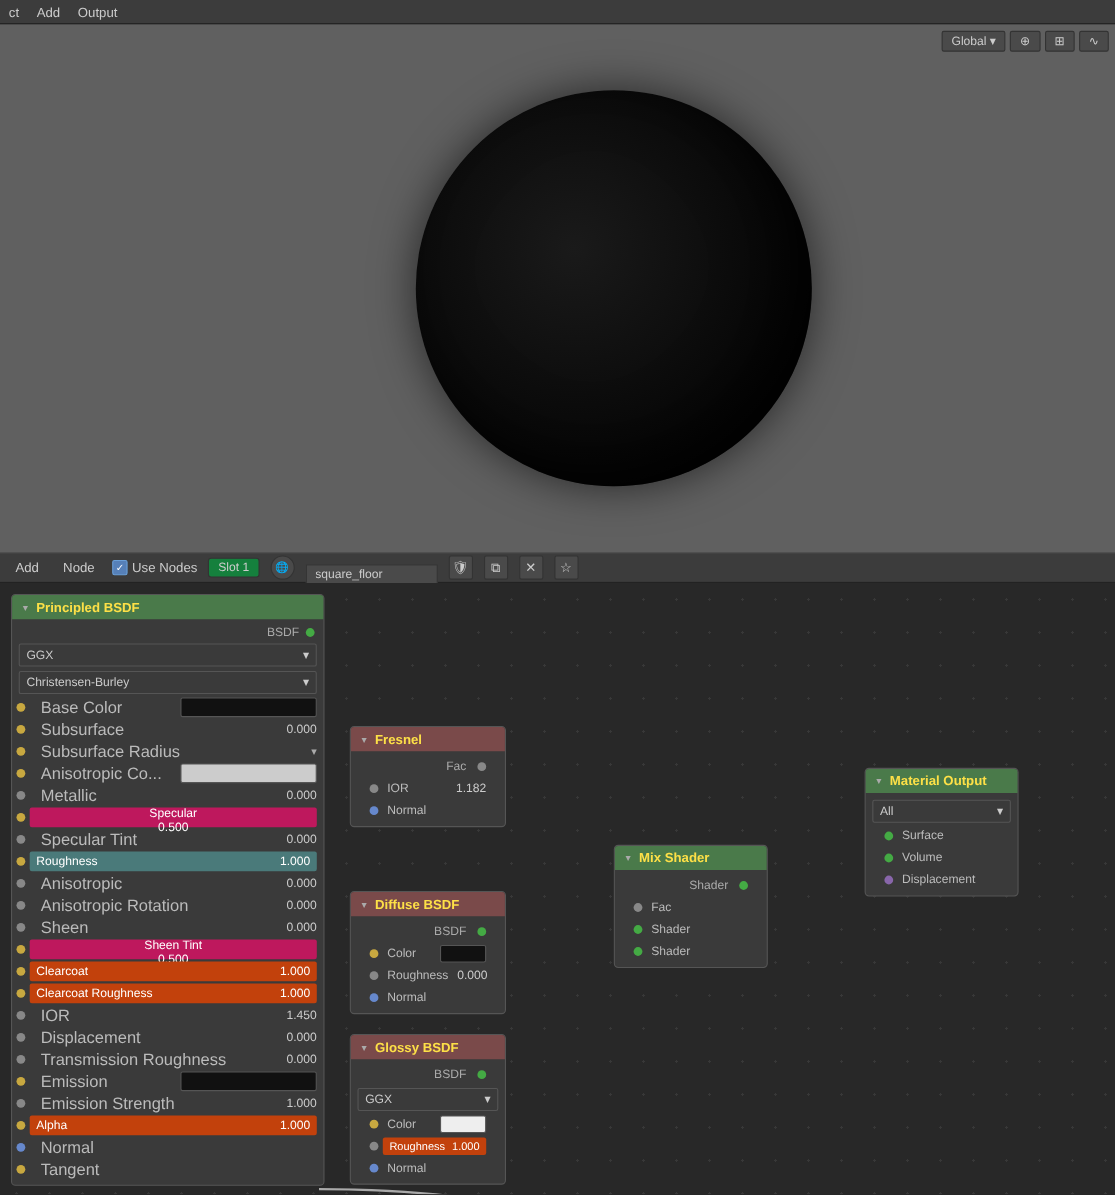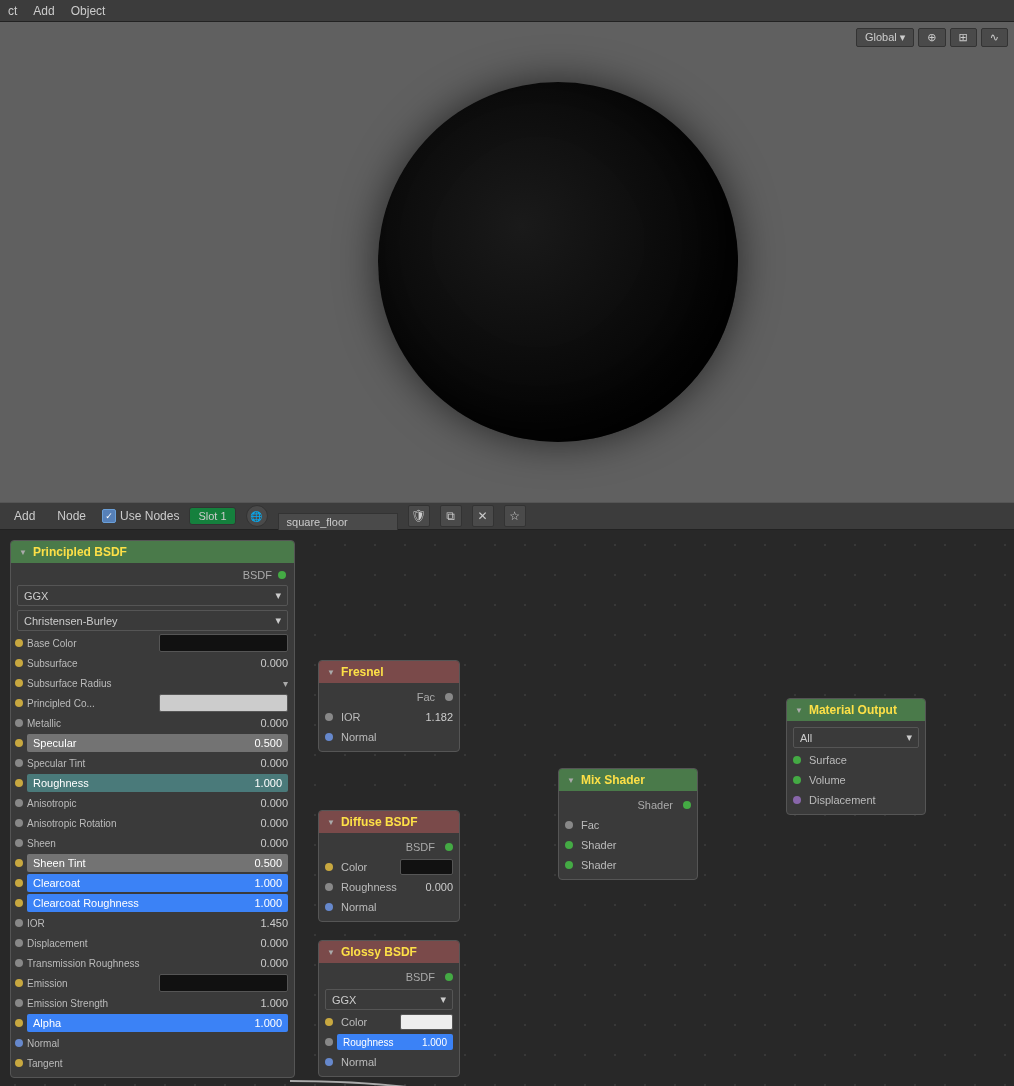--- a/index.html
+++ b/index.html
@@ -251,43 +251,44 @@
     }
     .prop-row .dot-left {
       width: 8px;
       height: 8px;
       border-radius: 50%;
       flex-shrink: 0;
     }
     .prop-name {
       flex: 1;
       color: #bbb;
-      font-size: 10px;
+      font-size: 15px;
       white-space: nowrap;
+      margin-left: 10px;
     }
     .prop-value {
       color: #ccc;
       font-size: 11px;
       min-width: 40px;
       text-align: right;
     }
     .prop-bar {
       flex: 1;
       height: 18px;
       background: #4a7a7a;
       border-radius: 2px;
       display: flex;
       align-items: center;
       padding: 0 6px;
       font-size: 11px;
       color: #fff;
       justify-content: space-between;
     }
-    .prop-bar.blue-bar { background: #737373; }
-    .prop-bar.teal-bar { background: #3b82f6; }
+    .prop-bar.blue-bar { background: #be185d; flex-direction: column; }
+    .prop-bar.teal-bar { background: #c2410c; }
 
     .color-swatch {
       flex: 1;
       height: 18px;
       background: #111;
       border-radius: 2px;
       border: 1px solid #555;
     }
     .color-swatch.white-swatch { background: #eee; }
 
@@ -299,21 +300,21 @@
       border-radius: 4px;
       min-width: 140px;
       z-index: 5;
     }
     .node-card .panel-body {
       padding: 4px 0;
     }
     .node-prop-row {
       display: flex;
       align-items: center;
-      padding: 2px 6px;
+      padding: 2px 17px;
       gap: 4px;
       min-height: 20px;
     }
 
     
     .wires-svg {
       position: absolute;
       top: 0; left: 0;
       width: 100%; height: 100%;
       pointer-events: none;
@@ -323,21 +324,21 @@
       fill: none;
       stroke-width: 2;
     }
   </style>
 </head>
 <body>
 
 <div class="top-menu">
   <span>ct</span>
   <span>Add</span>
-  <span>Object</span>
+  <span>Output</span>
 </div>
 
 <div class="viewport">
   <div class="viewport-bg"></div>
   <div class="sphere"></div>
   <div class="viewport-toolbar">
     <div class="vp-btn">Global ▾</div>
     <div class="vp-btn">⊕</div>
     <div class="vp-btn">⊞</div>
     <div class="vp-btn">∿</div>
@@ -413,21 +414,21 @@
       </div>
 
       <div class="prop-row">
         <div class="dot-left dot-yellow"></div>
         <span class="prop-name">Subsurface Radius</span>
         <span style="color:#aaa;font-size:10px;">▾</span>
       </div>
 
       <div class="prop-row">
         <div class="dot-left dot-yellow"></div>
-        <span class="prop-name">Principled Co...</span>
+        <span class="prop-name">Anisotropic Co...</span>
         <div class="color-swatch" style="background:#ccc; width:80px;"></div>
       </div>
 
       <div class="prop-row">
         <div class="dot-left dot-gray"></div>
         <span class="prop-name">Metallic</span>
         <span class="prop-value">0.000</span>
       </div>
 
       <div class="prop-row">

